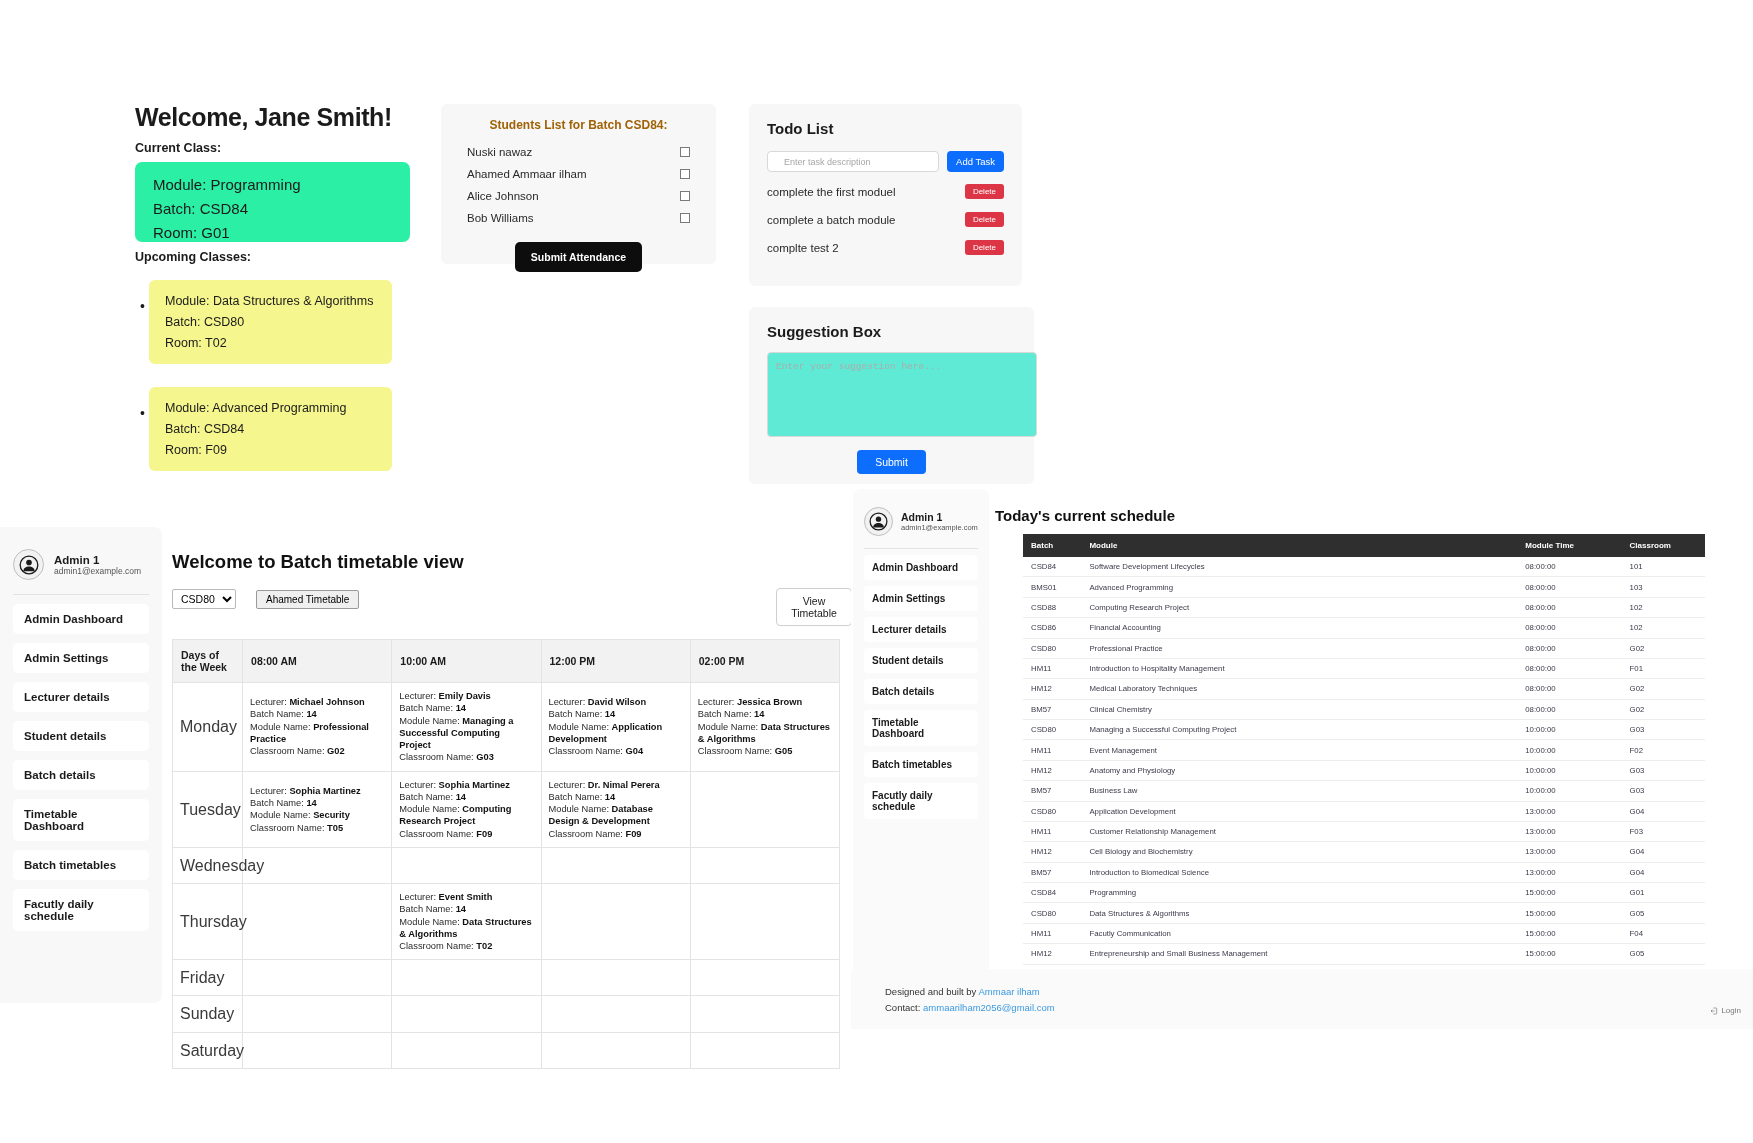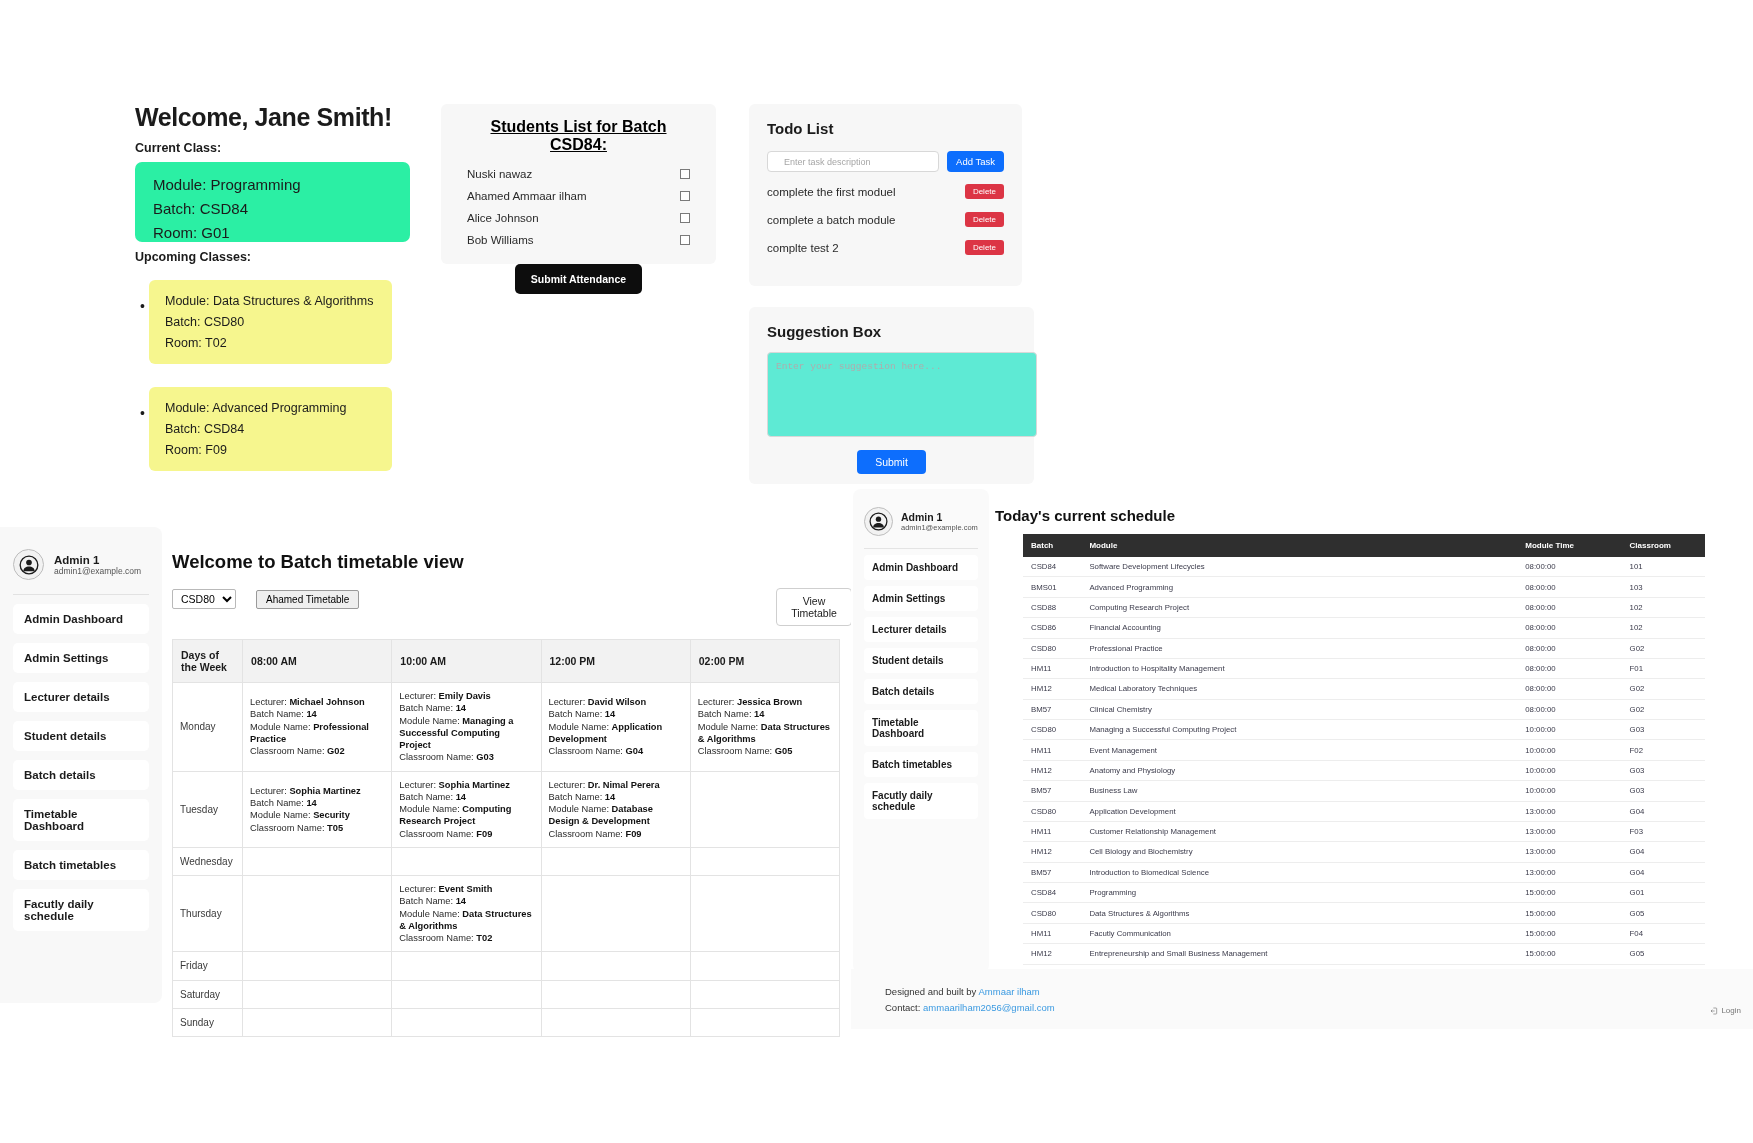--- a/index.html
+++ b/index.html
@@ -44,21 +44,21 @@
     width:243px;
   }
   .upcoming-card div { font-size:12.5px; color:#1b1b1b; margin-bottom:7px; }
   .upcoming-card div:last-child { margin-bottom:0; }
 
   
   .students-card {
     position:absolute; left:441px; top:104px; width:275px; height:160px;
     background:#F7F7F7; border-radius:6px; padding:14px 26px 0 26px;
   }
-  .students-title { font-size:16px; font-weight:bold; text-align:center; color:#000000; margin-bottom:14px;text-decoration:underline; }
+  .students-title { font-size:12px; font-weight:bold; text-align:center; color:#a16207; margin-bottom:14px; }
   .student-row { display:flex; justify-content:space-between; align-items:center; margin-bottom:10px; }
   .student-name { font-size:11.5px; color:#2a2a2a; }
   .student-cb { width:10px; height:10px; border:1px solid #7a7a7a; background:#fff; }
   .submit-attendance {
     display:block; margin:18px auto 0 auto; background:#0d0d0d; color:#fff;
     border:none; border-radius:5px; padding:9px 16px; font-size:10.5px; font-weight:bold;
     font-family:"Liberation Sans", sans-serif; cursor:pointer;
   }
 
   
@@ -140,21 +140,21 @@
   .view-timetable-btn {
     position:absolute; left:604px; top:61px; background:#fff;
     border:1px solid #cfcfcf; border-radius:4px; font-size:10.5px;
     padding:6px 13px; cursor:pointer; color:#1b1b1b;
     font-family:"Liberation Sans", sans-serif;
   }
   table.tt { position:absolute; left:0; top:112px; width:668px; border-collapse:collapse; table-layout:fixed; }
   table.tt th, table.tt td { border:1px solid #e3e3e3; vertical-align:middle; }
   table.tt thead th { background:#f2f2f2; font-size:10.5px; font-weight:bold; text-align:left; padding:9px 8px; color:#1b1b1b; }
   table.tt td { padding:7px 7px; font-size:9.3px; line-height:1.32; color:#2b2b2b; }
-  table.tt td.day { font-size:10px; color:#3a3a3a; }
+  table.tt td.day { font-size:16px; color:#3a3a3a; }
   .col-day { width:70px; } .col-slot { width:149px; }
   .cellline b { font-weight:bold; color:#111; }
 
   
   #admin-window { left:851px; top:489px; width:902px; height:654px; background:#fff; }
   .ad-sidebar {
     position:absolute; left:2px; top:0; width:136px; height:484px;
     background:#FAFAFA; border-radius:8px; padding:18px 11px 0 11px;
   }
   .ad-profile { display:flex; align-items:center; gap:8px; padding-bottom:12px; border-bottom:1px solid #e4e4e4; }
@@ -388,28 +388,28 @@
             <td></td>
           </tr>
           <tr>
             <td class="day">Friday</td>
             <td></td>
             <td></td>
             <td></td>
             <td></td>
           </tr>
           <tr>
-            <td class="day">Saturday</td>
+            <td class="day">Sunday</td>
             <td></td>
             <td></td>
             <td></td>
             <td></td>
           </tr>
           <tr>
-            <td class="day">Sunday</td>
+            <td class="day">Saturday</td>
             <td></td>
             <td></td>
             <td></td>
             <td></td>
           </tr>
         </tbody>
     </table>
   </div>
 </div>
 

